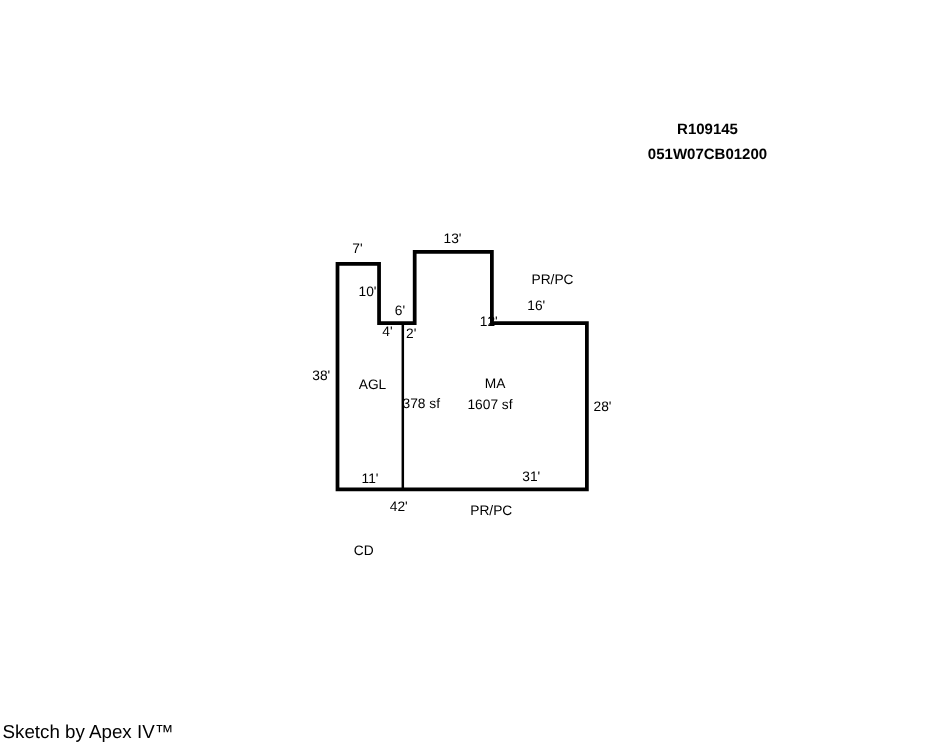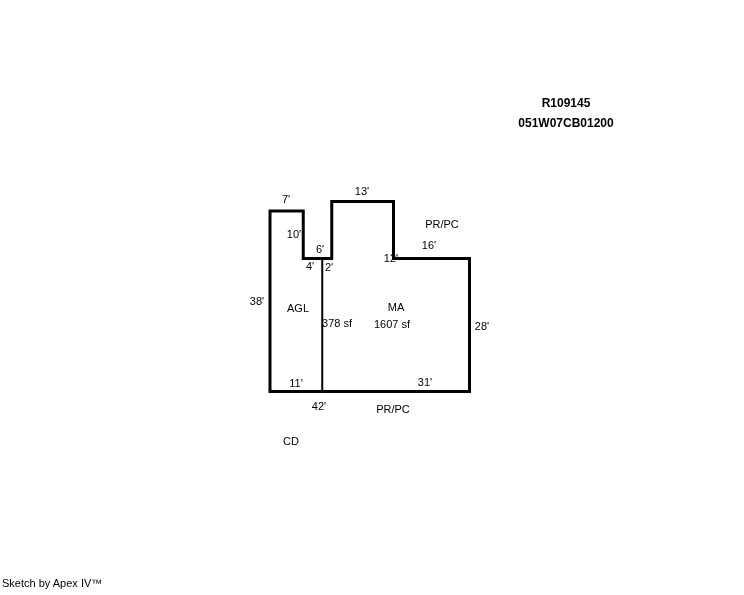--- a/index.html
+++ b/index.html
@@ -28,21 +28,21 @@
   .lbl {
     position: absolute;
     transform: translate(-50%, -50%);
     font-size: 11px;
     line-height: 12px;
     white-space: nowrap;
   }
   #credit {
     position: absolute;
     left: 2px; top: 577px;
-    font-size: 11px;
+    font-size: 15px;
   }
 </style>
 </head>
 <body>
 
 <div id="stage">
 
   <div id="header-ids">
     <div>R109145</div>
     <div class="line2">051W07CB01200</div>

